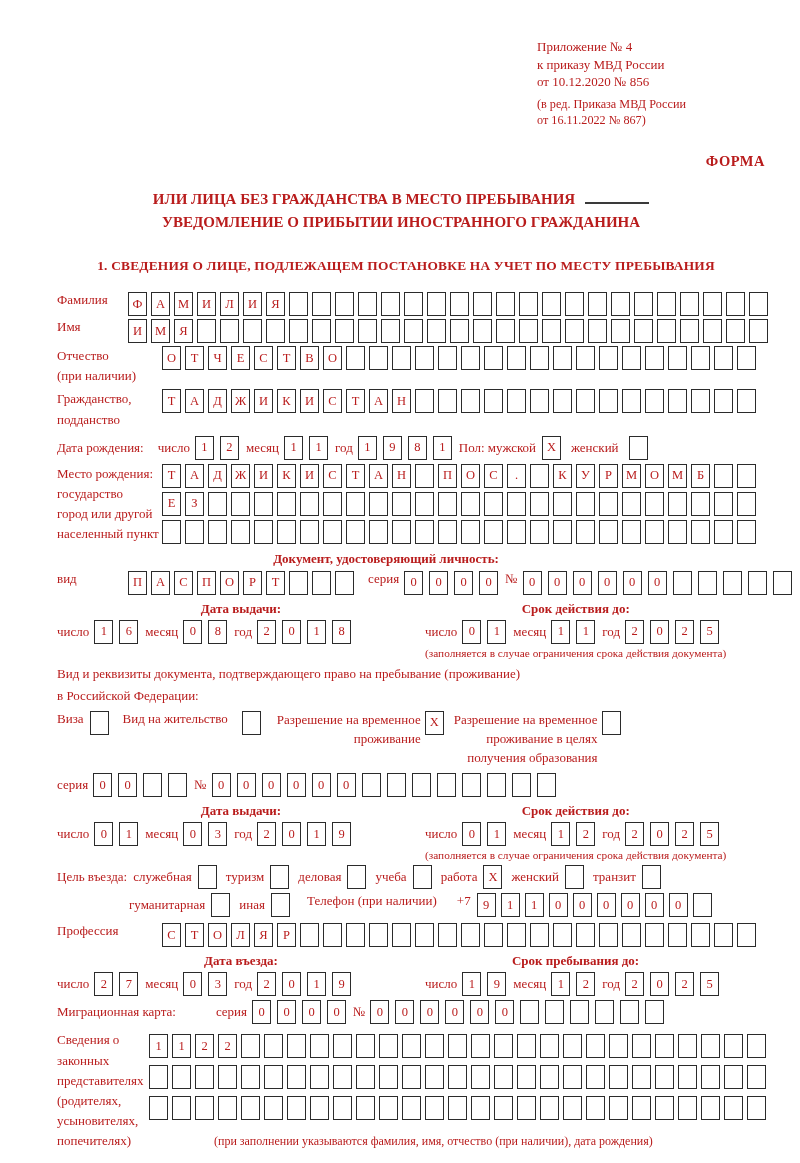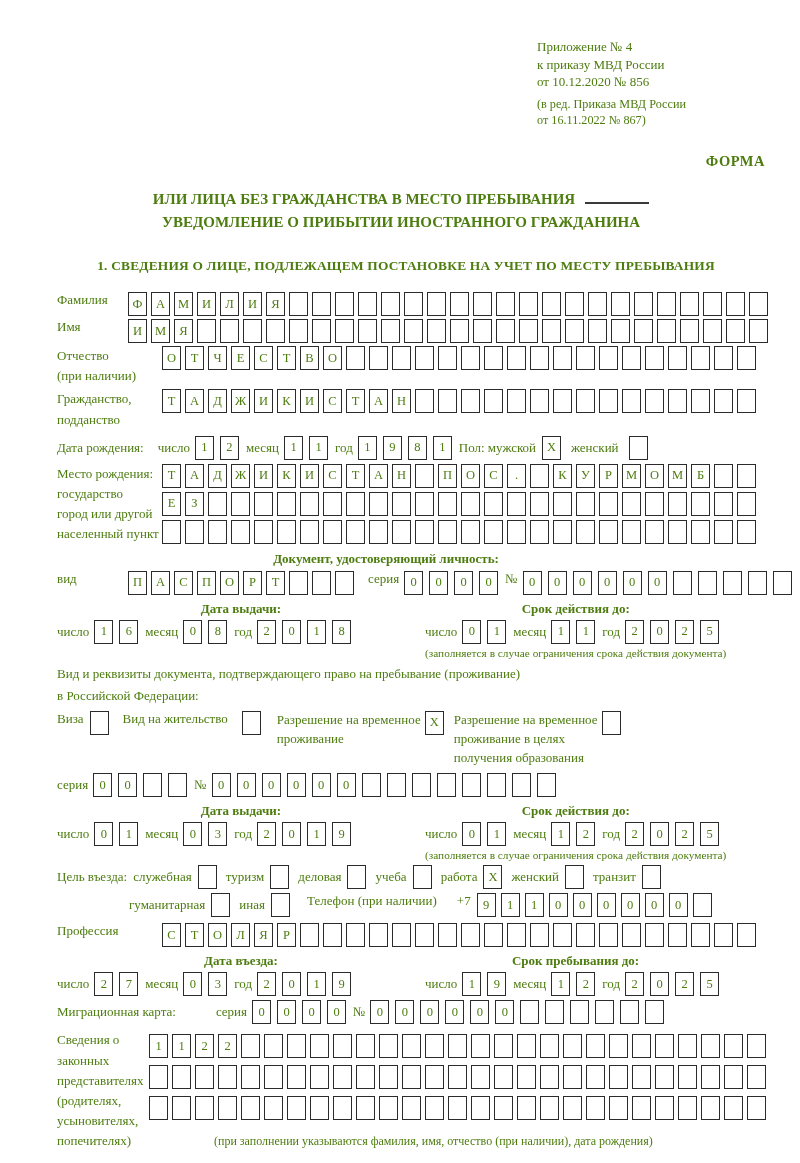--- a/index.html
+++ b/index.html
@@ -1,19 +1,19 @@
 <!DOCTYPE html>
 <html><head>
 <meta charset="utf-8">
 <style>
   html,body { margin:0; padding:0; background:#f6f6f6; }
   .page {
     width:800px; height:1163px; margin:0 auto; background:#ffffff;
     box-sizing:border-box; padding:38px 25px 0 57px;
-    font-family:"Liberation Serif","DejaVu Serif",serif; color:#4d7c0f;
+    font-family:"Liberation Serif","DejaVu Serif",serif; color:#b91c1c;
     overflow:hidden;
   }
   .hdr { margin-left:auto; width:238px; font-size:13px; line-height:1.35; }
   .hdr .small { font-size:12.2px; }
   .hdr .gap { margin-top:5px; }
   .forma { text-align:right; font-weight:bold; font-size:14.5px; margin:24px 10px 0 0; letter-spacing:.5px; }
   .title { text-align:center; font-weight:bold; font-size:15px; line-height:1.55; margin:18px 30px 0 0; }
   .uline { display:inline-block; width:64px; height:14px; border-bottom:2.2px solid #3a3a3a; margin-left:10px; }
   .sect { font-weight:bold; font-size:13.4px; text-align:center; margin:24px 0 0 -20px; letter-spacing:.2px; }
 
@@ -32,21 +32,21 @@
   .stack > .cells { margin-bottom:4px; }
   .dates { display:flex; margin:6px 0 2px 0; }
   .dhalf-l { width:368px; flex:none; }
   .dhalf-r { flex:none; }
   .dhead { font-weight:bold; font-size:13px; text-align:center; margin-bottom:3px; }
   .dfields { display:flex; align-items:center; }
   .dnote { font-size:11.3px; margin-top:3px; white-space:nowrap; }
   .center-bold { text-align:center; font-weight:bold; font-size:13px; margin:2px 60px 4px 0; }
   .pair { display:flex; align-items:center; margin-right:9px; }
   .pair .cell { margin-left:6px; }
-  .pblock { text-align:left; line-height:1.45; margin:0 4px 0 10px; }
+  .pblock { text-align:right; line-height:1.45; margin:0 4px 0 10px; }
   .note-c { font-size:12px; margin:4px 0 0 168px; }
   .mt6 { margin-top:6px; } .mt4 { margin-top:4px; }
   .sp8 { width:8px; flex:none; } .sp14 { width:14px; flex:none; } .sp20 { width:20px; flex:none; }
 </style>
 </head>
 <body>
 
 <div class="page">
 
   <div class="hdr">

